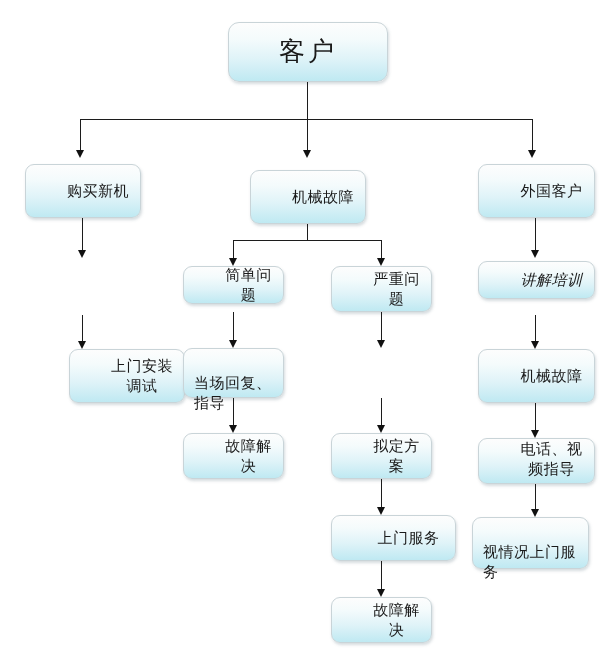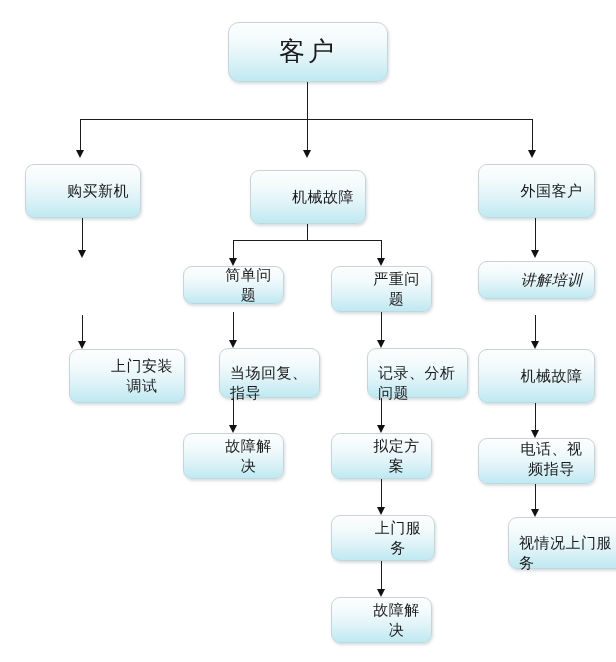--- a/index.html
+++ b/index.html
@@ -29,21 +29,21 @@
     color: #1a1a1a;
     font-size: 15px;
     line-height: 1.35;
     letter-spacing: 0.5px;
     display: flex;
     align-items: center;
     padding: 4px 10px;
   }
   .node.center { justify-content: center; text-align: center; padding-left: 40px; }
   .node.lead   { justify-content: flex-start; text-align: left; }
-  .node.wrap   { align-items: center; padding-top: 24px; margin-left: 36px; }
+  .node.wrap   { align-items: flex-start; padding-top: 24px; }
 
   .node.root {
     font-size: 26px;
     font-family: "Liberation Serif", "DejaVu Serif", serif;
     letter-spacing: 3px;
     border-radius: 11px;
     justify-content: center;
     text-align: center;
   }
 
@@ -134,35 +134,32 @@
     <span>故障解决</span>
   </div>
 
   <div class="node center" style="left:331px; top:266px; width:101px; height:46px;">
     <span>严重问题</span>
   </div>
 
   <div class="vline" style="left:381px; top:312px; height:28px;"></div>
   <div class="arrowhead" style="left:377px; top:340px;"></div>
 
-  <div class="node lead wrap" style="left:331px; top:348px; width:101px; height:50px;">
-    <span>记录、分析问题</span>
-  </div>
 
   <div class="vline" style="left:381px; top:398px; height:27px;"></div>
   <div class="arrowhead" style="left:377px; top:425px;"></div>
 
   <div class="node center" style="left:331px; top:433px; width:101px; height:46px;">
     <span>拟定方案</span>
   </div>
 
   <div class="vline" style="left:381px; top:479px; height:28px;"></div>
   <div class="arrowhead" style="left:377px; top:507px;"></div>
 
-  <div class="node center" style="left:331px; top:515px; width:104px; height:46px;">
+  <div class="node center" style="left:331px; top:515px; width:125px; height:46px;">
     <span>上门服务</span>
   </div>
 
   <div class="vline" style="left:381px; top:561px; height:28px;"></div>
   <div class="arrowhead" style="left:377px; top:589px;"></div>
 
   <div class="node center" style="left:331px; top:597px; width:101px; height:46px;">
     <span>故障解决</span>
   </div>
 

